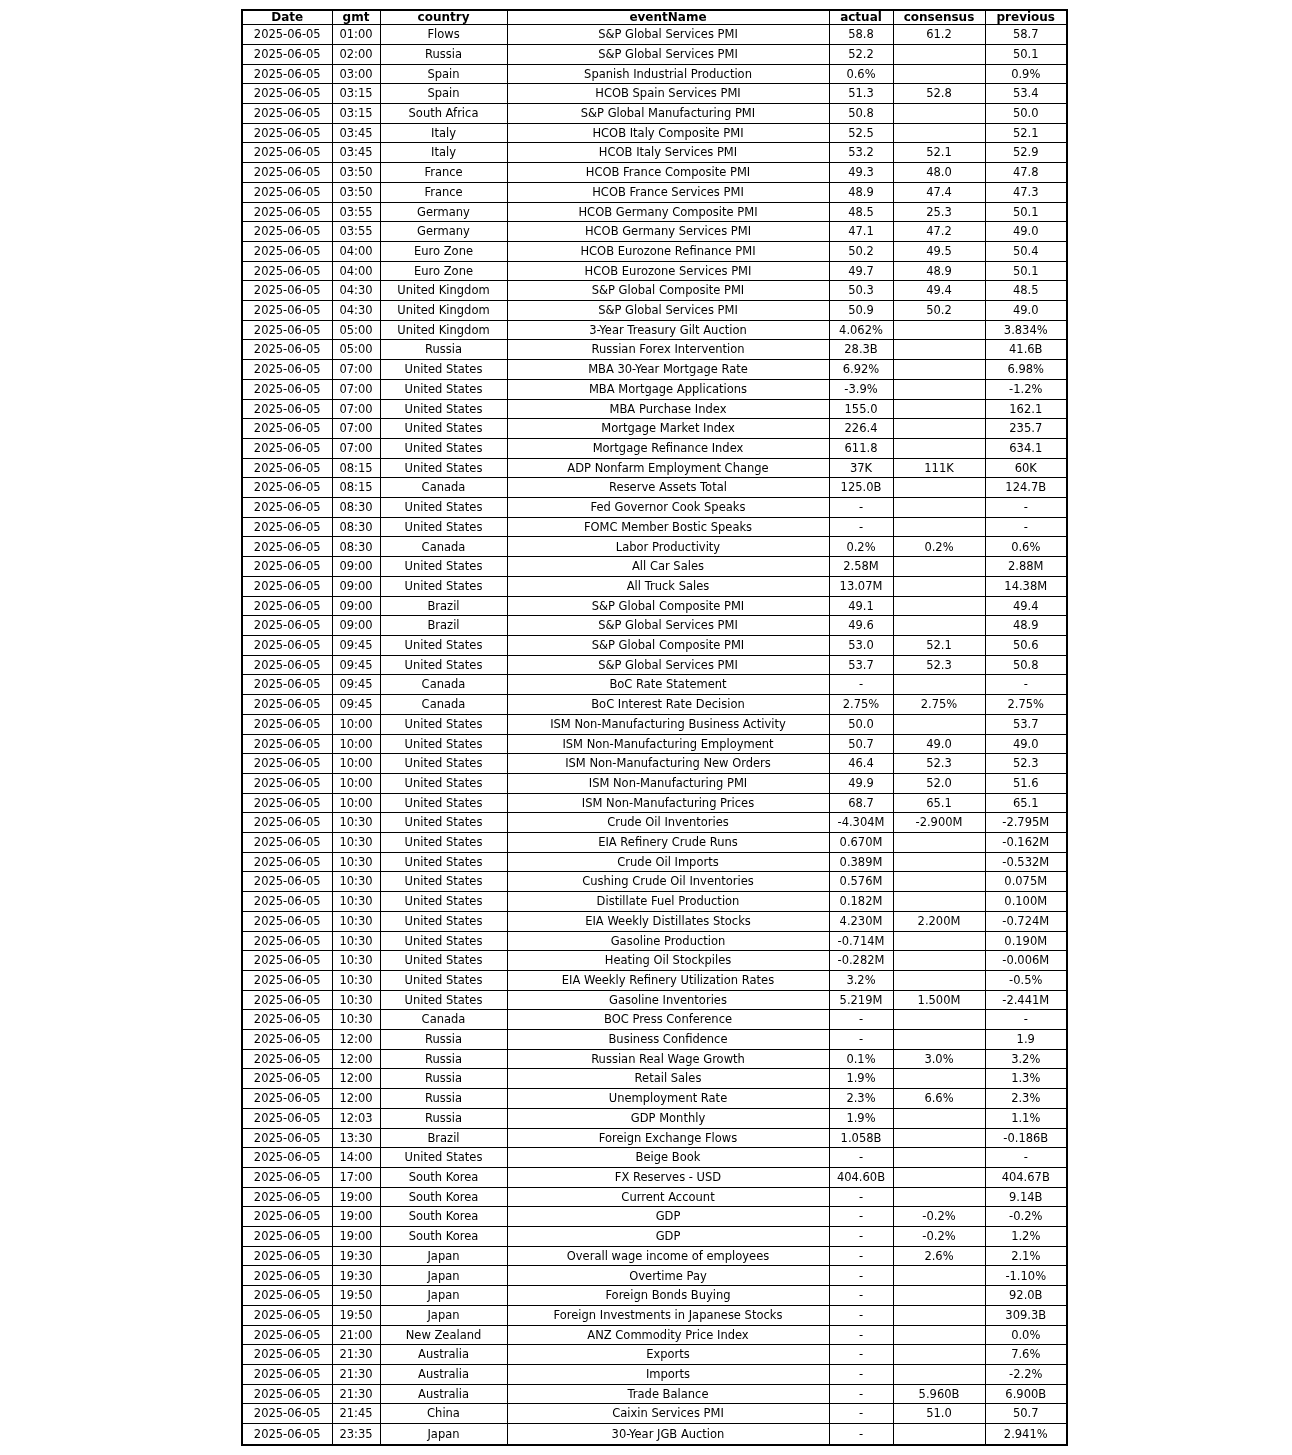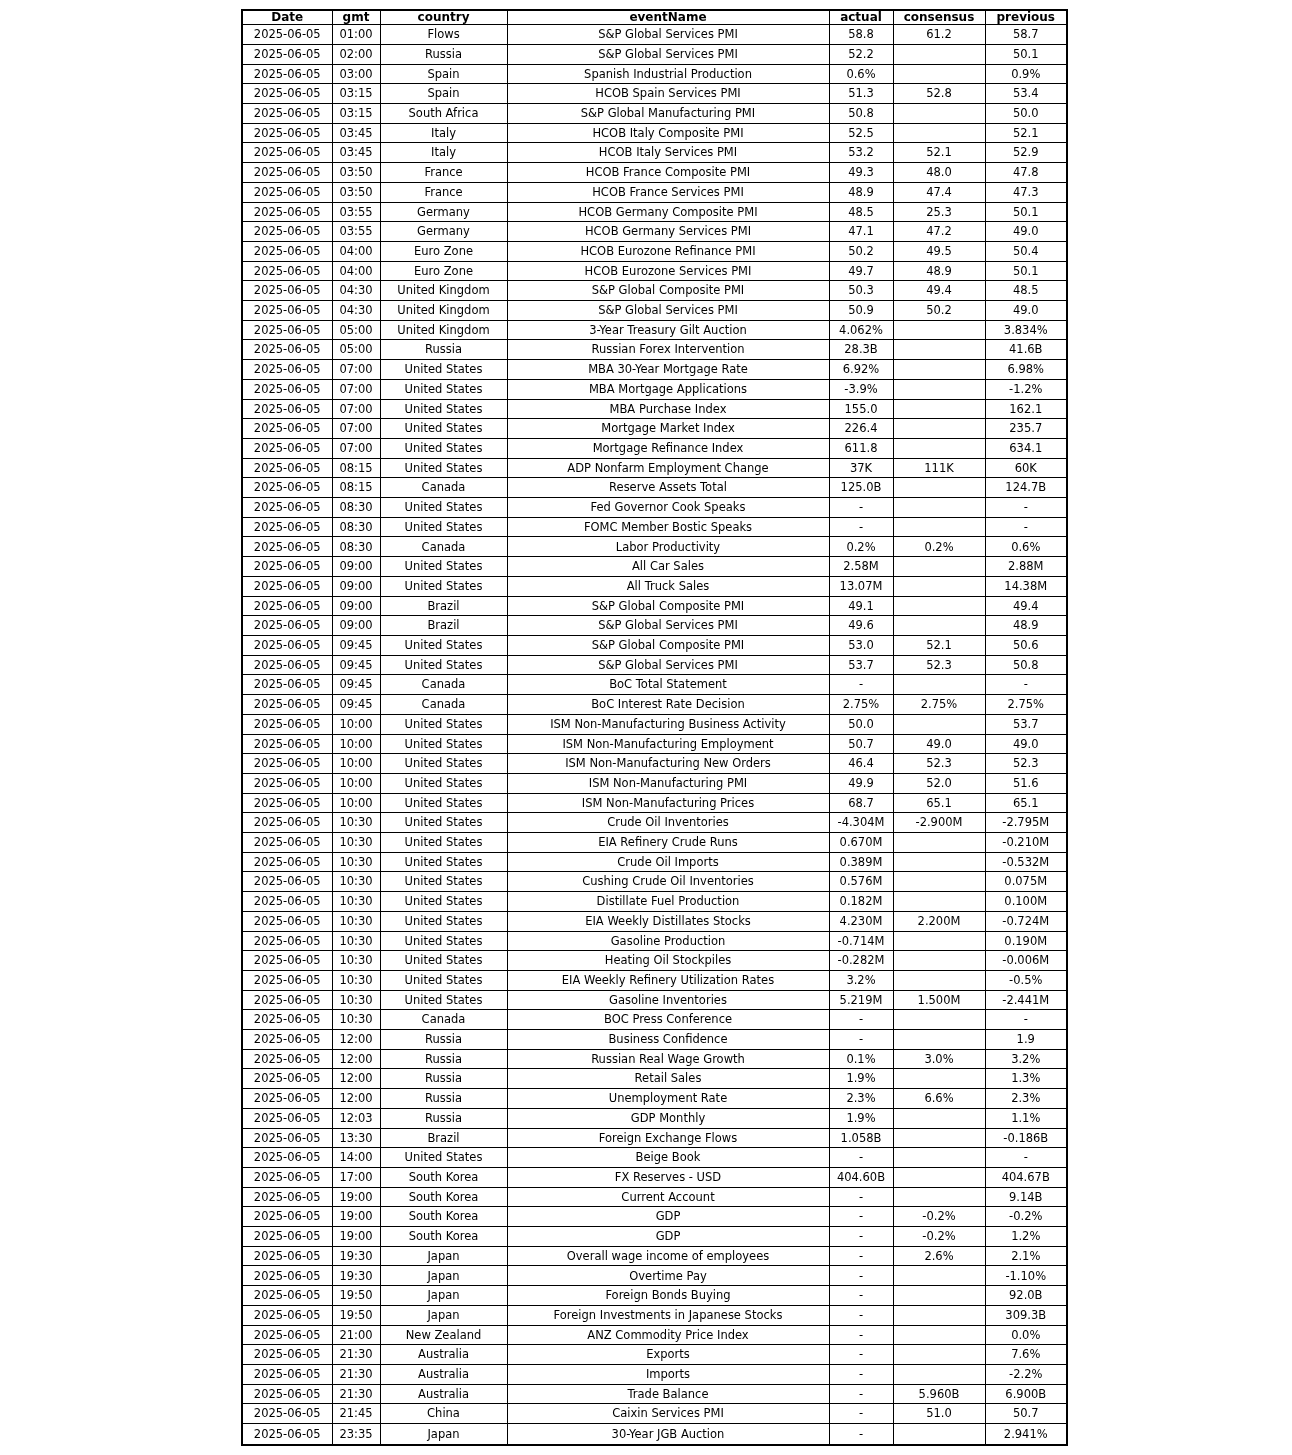--- a/index.html
+++ b/index.html
@@ -367,21 +367,21 @@
           <td>United States</td>
           <td>S&amp;P Global Services PMI</td>
           <td>53.7</td>
           <td>52.3</td>
           <td>50.8</td>
         </tr>
         <tr>
           <td>2025-06-05</td>
           <td>09:45</td>
           <td>Canada</td>
-          <td>BoC Total Statement</td>
+          <td>BoC Rate Statement</td>
           <td>-</td>
           <td></td>
           <td>-</td>
         </tr>
         <tr>
           <td>2025-06-05</td>
           <td>09:45</td>
           <td>Canada</td>
           <td>BoC Interest Rate Decision</td>
           <td>2.75%</td>
@@ -442,21 +442,21 @@
           <td>-2.900M</td>
           <td>-2.795M</td>
         </tr>
         <tr>
           <td>2025-06-05</td>
           <td>10:30</td>
           <td>United States</td>
           <td>EIA Refinery Crude Runs</td>
           <td>0.670M</td>
           <td></td>
-          <td>-0.210M</td>
+          <td>-0.162M</td>
         </tr>
         <tr>
           <td>2025-06-05</td>
           <td>10:30</td>
           <td>United States</td>
           <td>Crude Oil Imports</td>
           <td>0.389M</td>
           <td></td>
           <td>-0.532M</td>
         </tr>

